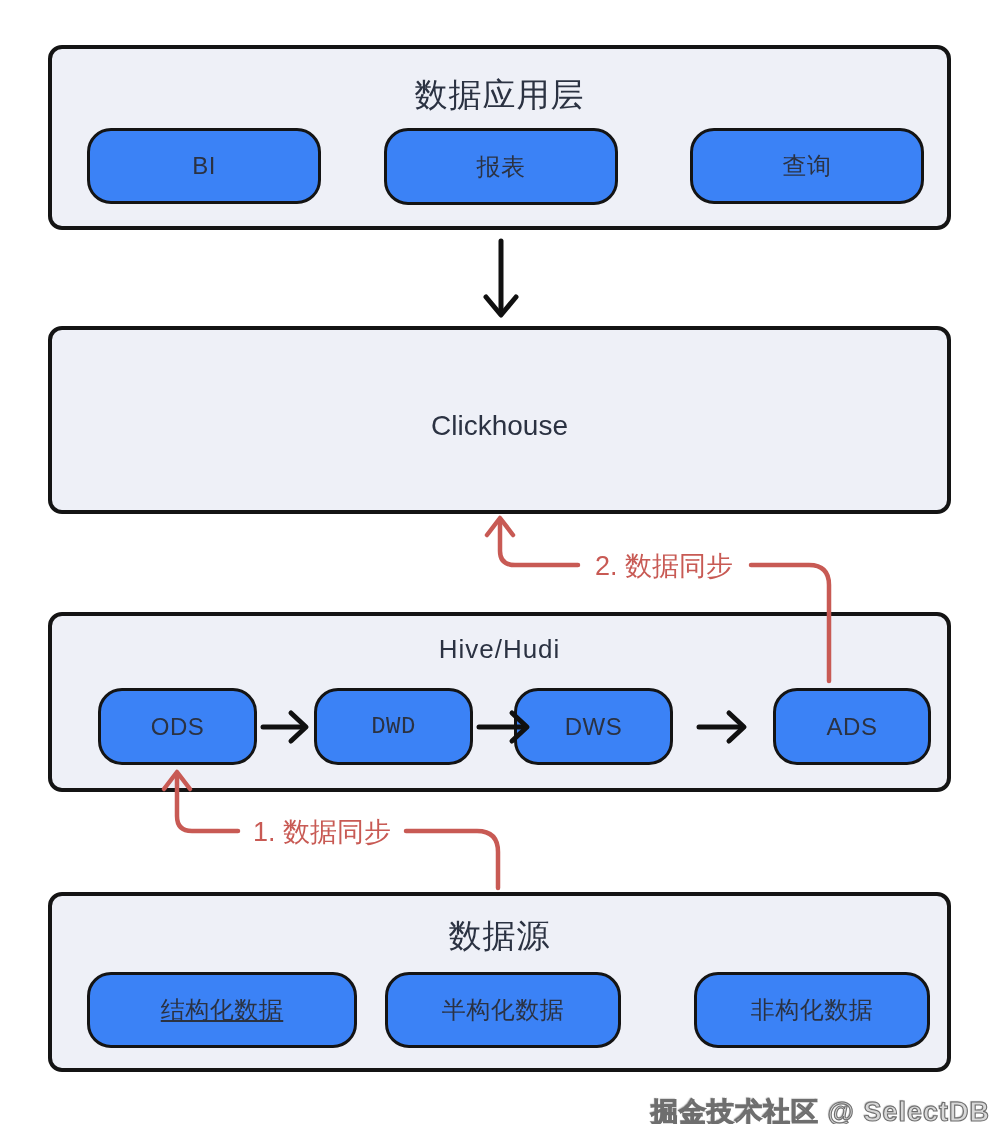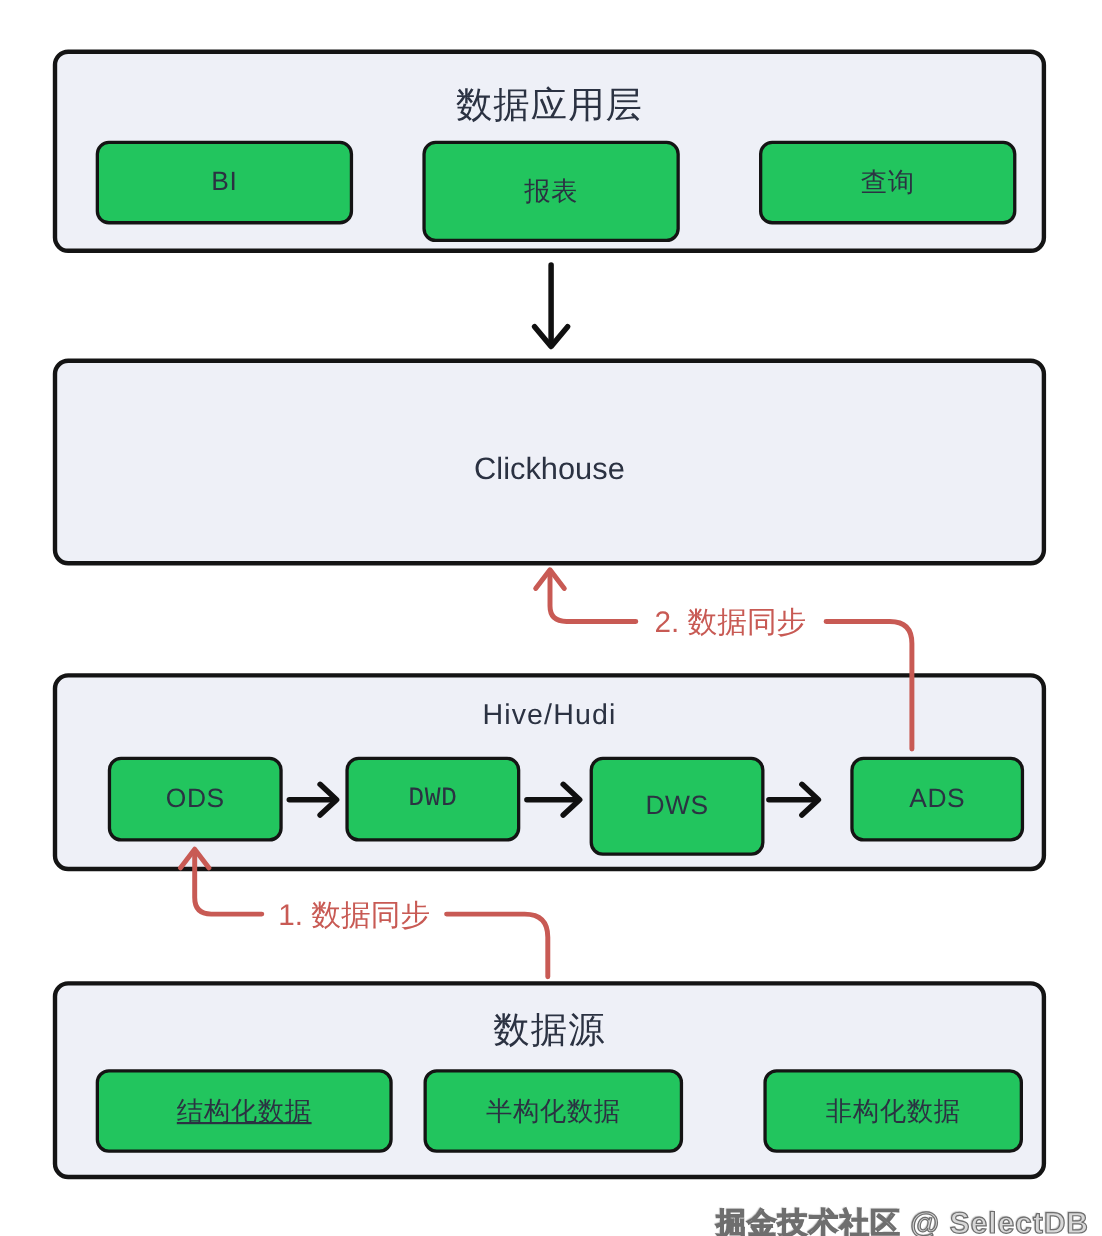--- a/index.html
+++ b/index.html
@@ -29,23 +29,23 @@
     left: 0;
     width: 100%;
     text-align: center;
     font-size: 33px;
     color: #2b3242;
     letter-spacing: 1px;
   }
   .node {
     position: absolute;
     box-sizing: border-box;
-    background: #22c55e;
+    background: #3b82f6;
     border: 3.5px solid #141414;
-    border-radius: 12px;
+    border-radius: 24px;
     display: flex;
     align-items: center;
     justify-content: center;
     font-size: 24px;
     color: #2b3242;
     letter-spacing: 0.5px;
   }
   .big-label {
     position: absolute;
     left: 0;
@@ -87,41 +87,41 @@
 <body>
 
 <div class="canvas">
 
   <div class="layer-box" style="top:45px; height:185px;">
     <div class="layer-title" style="top:24px;">数据应用层</div>
   </div>
   <div class="node" style="left:87px; top:128px; width:234px; height:76px;">
     <span>BI</span>
   </div>
-  <div class="node" style="left:384px; top:128px; width:234px; height:92px;">
+  <div class="node" style="left:384px; top:128px; width:234px; height:77px;">
     <span>报表</span>
   </div>
   <div class="node" style="left:690px; top:128px; width:234px; height:76px;">
     <span>查询</span>
   </div>
 
   <div class="layer-box" style="top:326px; height:188px;padding-left:28px;">
     <div class="big-label" style="top:80px;">Clickhouse</div>
   </div>
 
   <div class="layer-box" style="top:612px; height:180px;">
     <div class="layer-title" style="top:18px; font-size:26px;">Hive/Hudi</div>
   </div>
   <div class="node" style="left:98px; top:688px; width:159px; height:77px;">
     <span>ODS</span>
   </div>
   <div class="node" style="left:314px; top:688px; width:159px; height:77px;font-family:Liberation Mono, monospace;">
     <span>DWD</span>
   </div>
-  <div class="node" style="left:536px; top:688px; width:159px; height:90px;">
+  <div class="node" style="left:514px; top:688px; width:159px; height:77px;">
     <span>DWS</span>
   </div>
   <div class="node" style="left:750px; top:688px; width:158px; height:77px;margin-left:23px;">
     <span>ADS</span>
   </div>
 
   <div class="layer-box" style="top:892px; height:180px;">
     <div class="layer-title" style="top:18px;">数据源</div>
   </div>
   <div class="node" style="left:87px; top:972px; width:270px; height:76px;text-decoration:underline;">

